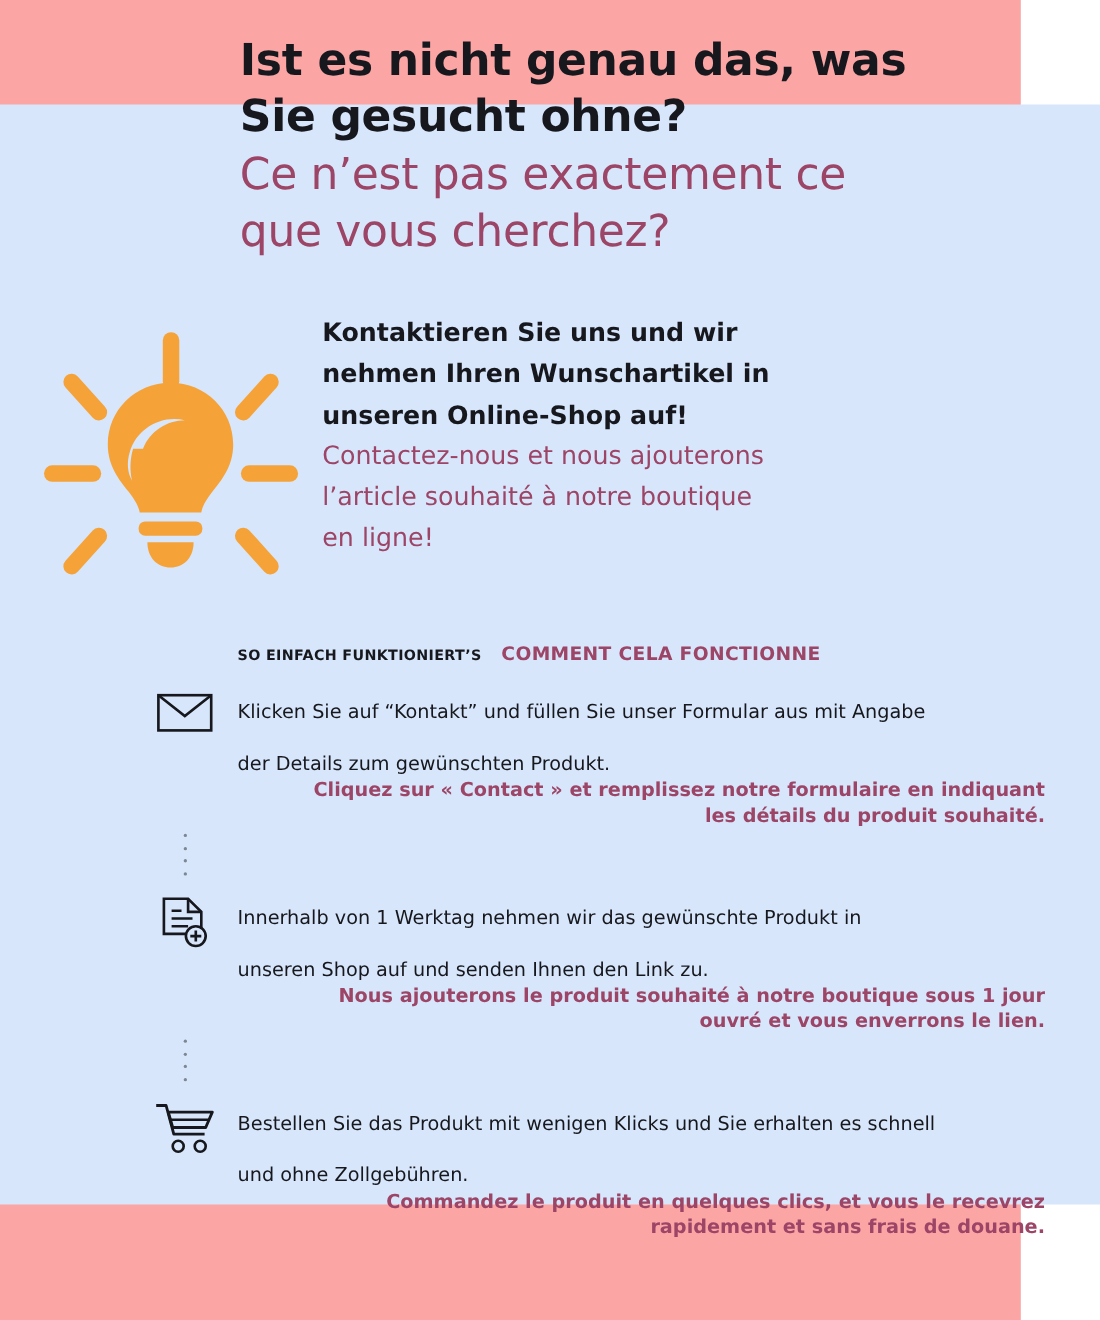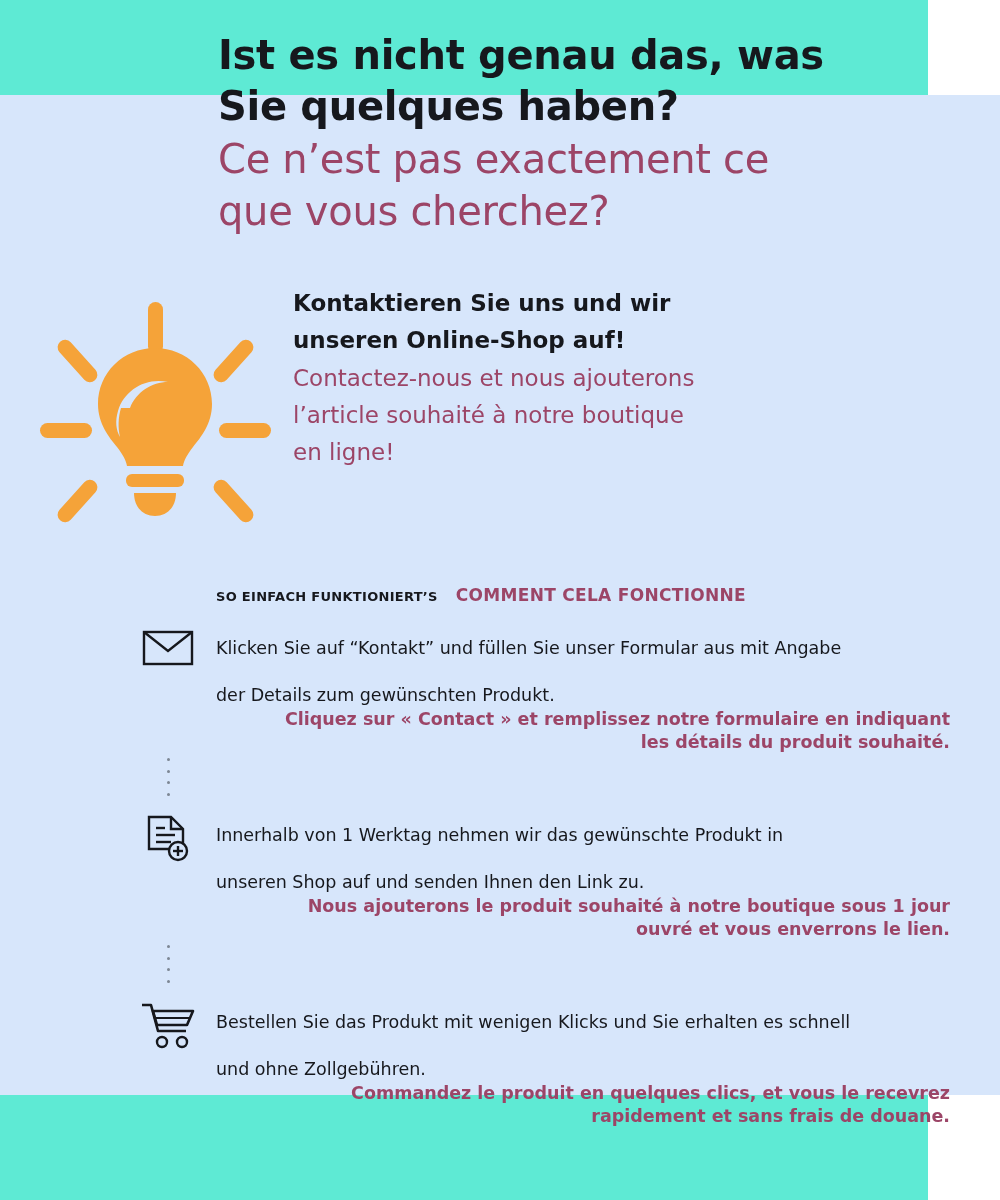--- a/index.html
+++ b/index.html
@@ -10,21 +10,21 @@
   body {
     width: 1000px;
     height: 1200px;
     font-family: "DejaVu Sans", "Liberation Sans", sans-serif;
     overflow: hidden;
   }
   .canvas {
     position: relative;
     width: 928px;
     height: 1200px;
-    background: #5eead4;
+    background: #fca5a5;
   }
   .panel {
     position: absolute;
     left: 0;
     top: 95px;
     width: 1000px;
     height: 1000px;
     background: #d7e6fb;
   }
 
@@ -163,21 +163,21 @@
 </style>
 </head>
 <body>
 
 <div class="canvas">
   <div class="panel"></div>
 
   <div class="headline">
     <div class="de">
       <div>Ist es nicht genau das, was</div>
-      <div>Sie quelques haben?</div>
+      <div>Sie gesucht ohne?</div>
     </div>
     <div class="fr">
       <div>Ce n’est pas exactement ce</div>
       <div>que vous cherchez?</div>
     </div>
   </div>
 
   <div class="lamp">
     <svg width="250" height="250" viewBox="0 0 250 250" aria-hidden="true">
       <g fill="#f5a339">
@@ -196,20 +196,21 @@
 
         <rect x="96" y="184" width="58" height="13" rx="6"></rect>
         <path d="M104 203h42c0 14-9 23-21 23s-21-9-21-23z"></path>
       </g>
     </svg>
   </div>
 
   <div class="intro">
     <div class="de">
       <div>Kontaktieren Sie uns und wir</div>
+      <div>nehmen Ihren Wunschartikel in</div>
       <div>unseren Online-Shop auf!</div>
     </div>
     <div class="fr">
       <div>Contactez-nous et nous ajouterons</div>
       <div>l’article souhaité à notre boutique</div>
       <div>en ligne!</div>
     </div>
   </div>
 
   <div class="steps-header">

